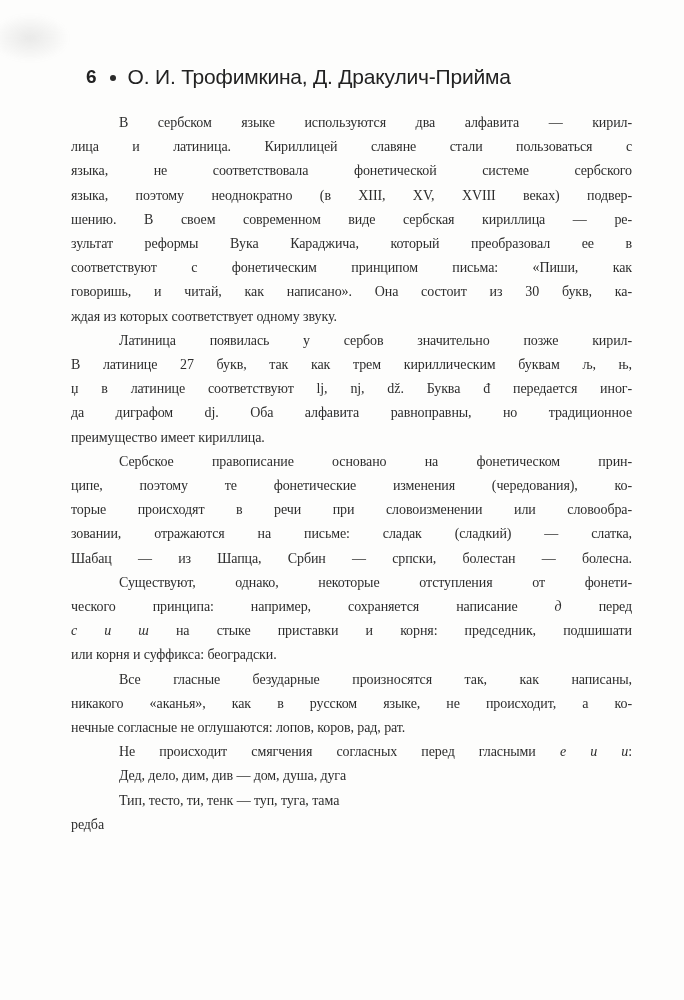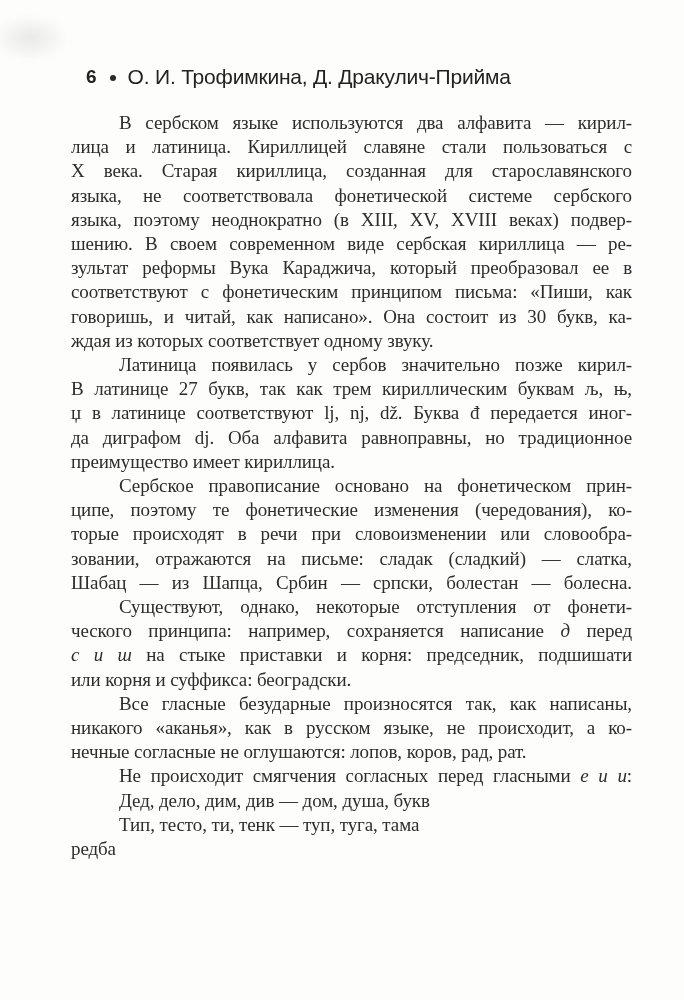--- a/index.html
+++ b/index.html
@@ -47,21 +47,21 @@
   }
   .authors {
     font-size: 21px;
     letter-spacing: -0.2px;
     line-height: 22px;
   }
   .textbody {
     position: absolute;
     left: 71px; top: 111px;
     width: 561px;
-    font-size: 19px;
+    font-size: 14px;
     line-height: 24.2px;
     letter-spacing: -0.1px;
   }
   .para { margin: 0; }
   .line {
     text-align: justify;
     text-align-last: justify;
     white-space: normal;
   }
   .line.left { text-align-last: left; }
@@ -78,21 +78,20 @@
   <div class="header">
     <span class="pagenum">6</span>
     <span class="dot"></span>
     <span class="authors">О. И. Трофимкина, Д. Дракулич-Прийма</span>
   </div>
 
   <div class="textbody">
       <div class="para">
         <div class="line indent"><span>В сербском языке используются два алфавита — кирил-</span></div>
         <div class="line"><span>лица и латиница. Кириллицей славяне стали пользоваться с</span></div>
-        <div class="line"><span>X века. Старая кириллица, созданная для старославянского</span></div>
         <div class="line"><span>языка, не соответствовала фонетической системе сербского</span></div>
         <div class="line"><span>языка, поэтому неоднократно (в XIII, XV, XVIII веках) подвер-</span></div>
         <div class="line"><span>шению. В своем современном виде сербская кириллица — ре-</span></div>
         <div class="line"><span>зультат реформы Вука Караджича, который преобразовал ее в</span></div>
         <div class="line"><span>соответствуют с фонетическим принципом письма: «Пиши, как</span></div>
         <div class="line"><span>говоришь, и читай, как написано». Она состоит из 30 букв, ка-</span></div>
         <div class="line left"><span>ждая из которых соответствует одному звуку.</span></div>
       </div>
       <div class="para">
         <div class="line indent"><span>Латиница появилась у сербов значительно позже кирил-</span></div>
@@ -116,21 +115,21 @@
       </div>
       <div class="para">
         <div class="line indent"><span>Все гласные безударные произносятся так, как написаны,</span></div>
         <div class="line"><span>никакого «аканья», как в русском языке, не происходит, а ко-</span></div>
         <div class="line left"><span>нечные согласные не оглушаются: </span><span class="b">лопов, коров, рад, рат.</span></div>
       </div>
       <div class="para">
         <div class="line indent"><span>Не происходит смягчения согласных перед гласными </span><span class="i">е и и</span><span>:</span></div>
       </div>
       <div class="para">
-        <div class="line left indent"><span class="b">Дед, дело, дим, див — дом, душа, букв</span></div>
+        <div class="line left indent"><span class="b">Дед, дело, дим, див — дом, душа, дуга</span></div>
       </div>
       <div class="para">
         <div class="line left indent"><span class="b">Тип, тесто, ти, тенк — туп, туга, тама</span></div>
       </div>
       <div class="para">
         <div class="line left"><span class="b">редба</span></div>
       </div>
     </div>
 </div>
 

